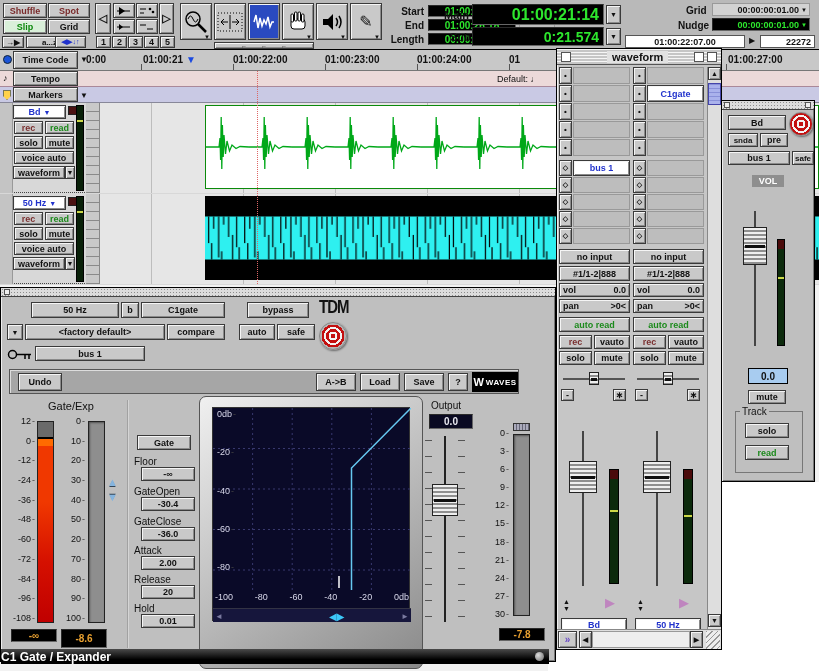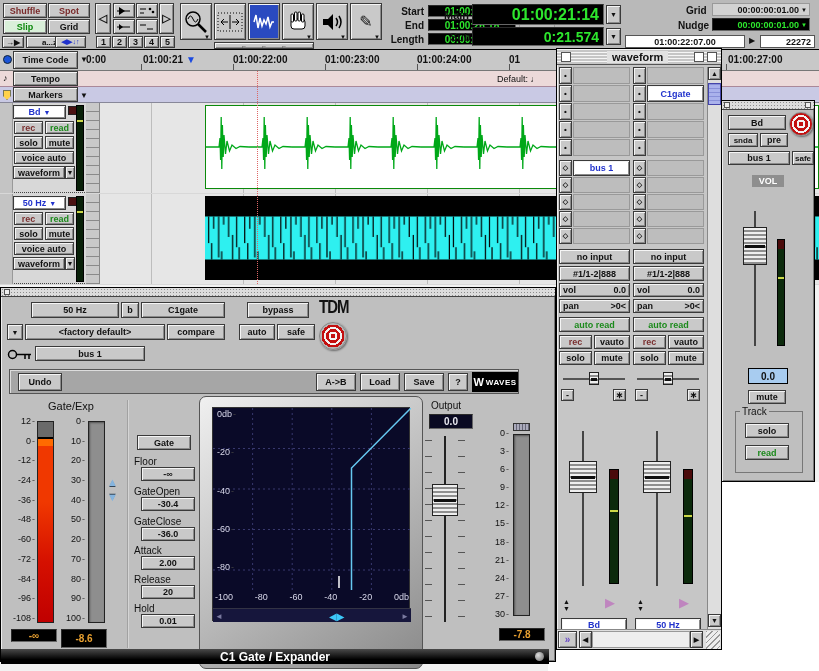--- a/index.html
+++ b/index.html
@@ -387,21 +387,21 @@
       <span>27</span>
     <span>30</span>
   </div>
   <div class="abs" style="left:512px;top:135px;width:17px;height:8px;border:1px solid #333;background:repeating-linear-gradient(90deg,#aab 0 2px,#667 2px 3px)"></div>
   <div class="abs" style="left:512px;top:146px;width:17px;height:182px;background:#8e8e8e;border:1px solid #222;box-shadow:inset 1px 1px 2px #555"></div>
   <div class="inset orange" style="left:498px;top:340px;width:46px;height:13px;font-size:10px">
       <span>-7.8</span>
     </div>
 
   <div class="abs" style="left:0;top:361px;width:548px;height:15px;background:linear-gradient(180deg,#4a4a4a,#000 70%);
-              display:flex;align-items:center;justify-content:center;
+              display:flex;align-items:center;justify-content:flex-start;
               color:#fff;font-weight:bold;font-size:12px;box-sizing:border-box">
     <span>C1 Gate / Expander</span>
     <span class="abs" style="right:5px;top:3px;width:9px;height:9px;border-radius:50%;background:radial-gradient(circle at 35% 35%,#ddd,#666)"></span>
   </div>
 </div>
 
 <div class="window" id="mixer" style="left:556px;top:48px;width:166px;height:602px;background:#c6c6c6;z-index:3">
   <div class="abs pinbar" style="left:0;top:0;width:164px;height:16px;border-bottom:1px solid #555">
     <span class="white-box" style="left:4px;top:3px;width:10px;height:10px"></span>
     <span class="abs" style="left:50px;top:2px;background:#e2e2e2;padding:0 5px;font-weight:bold;font-size:11px">waveform</span>

